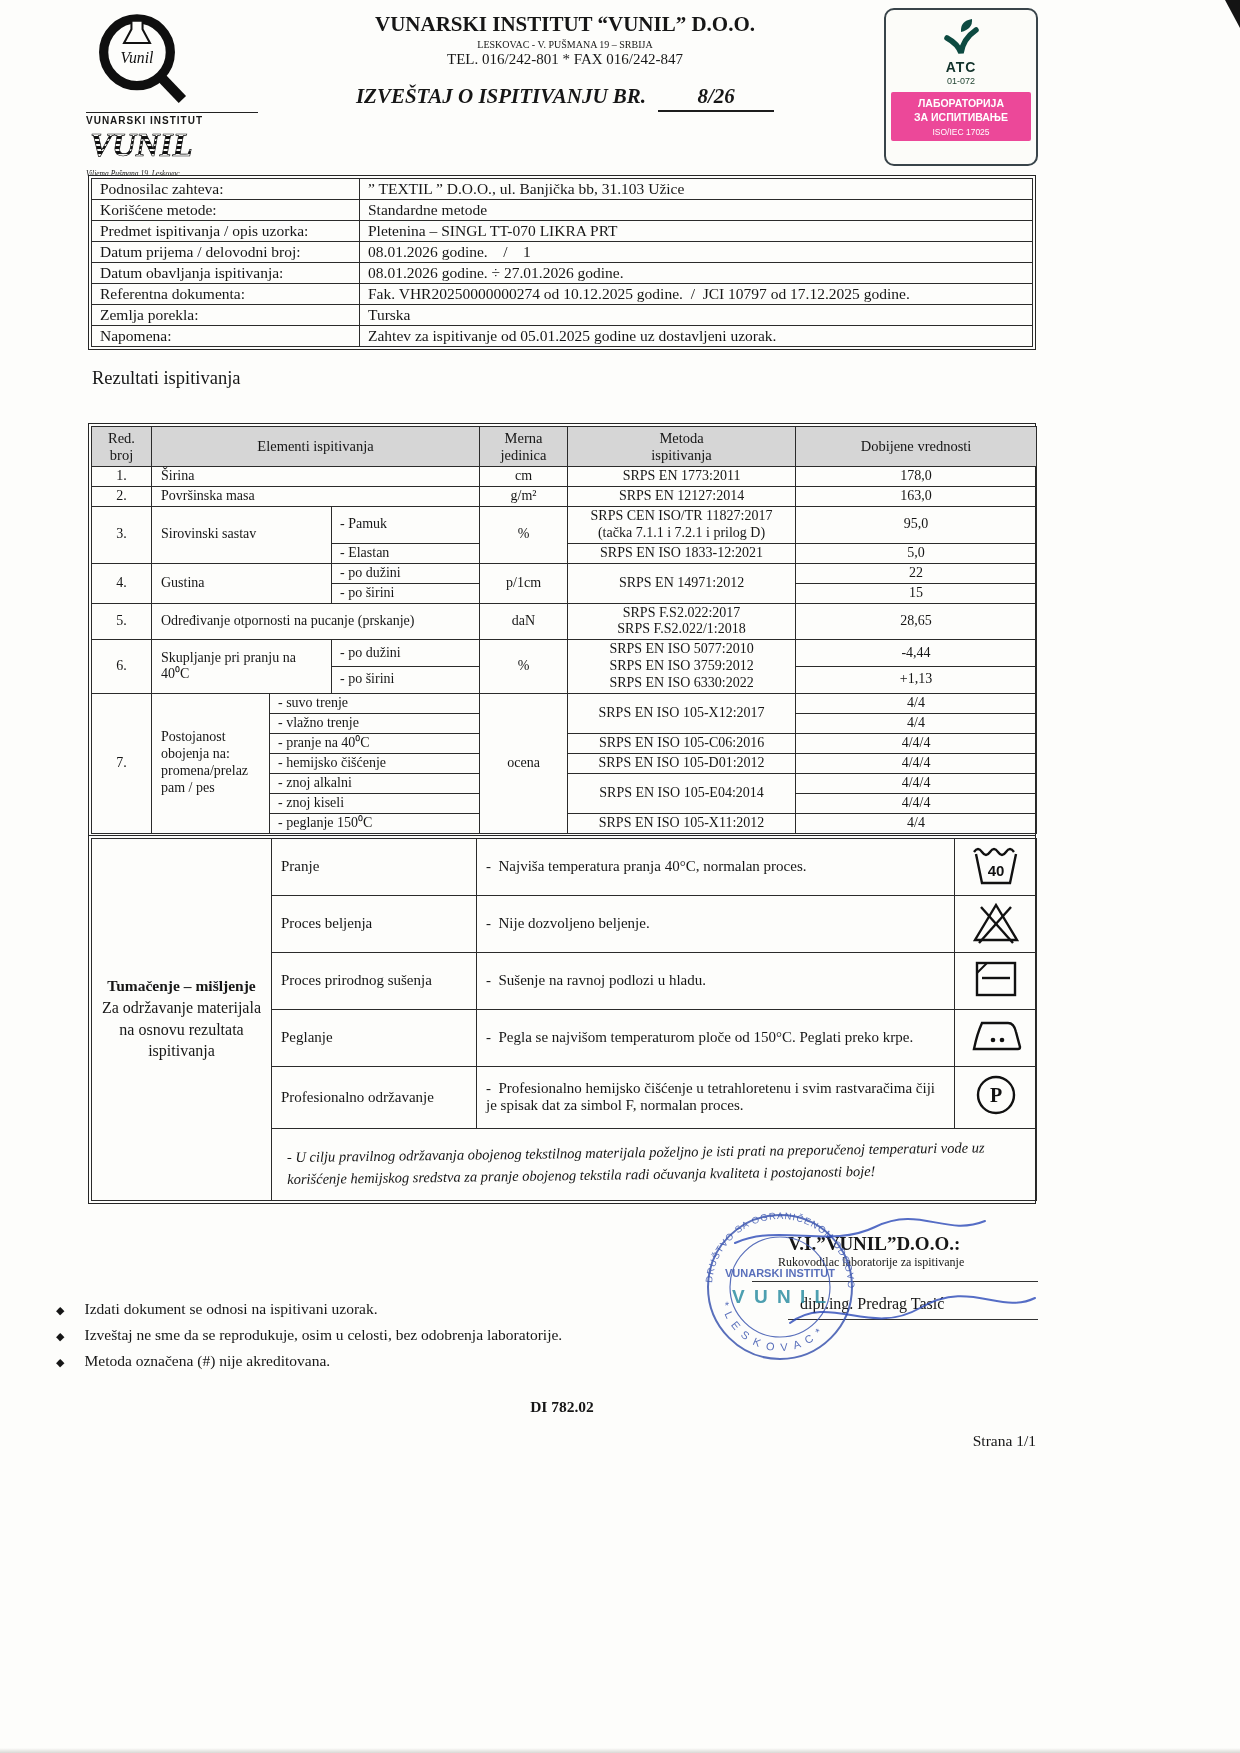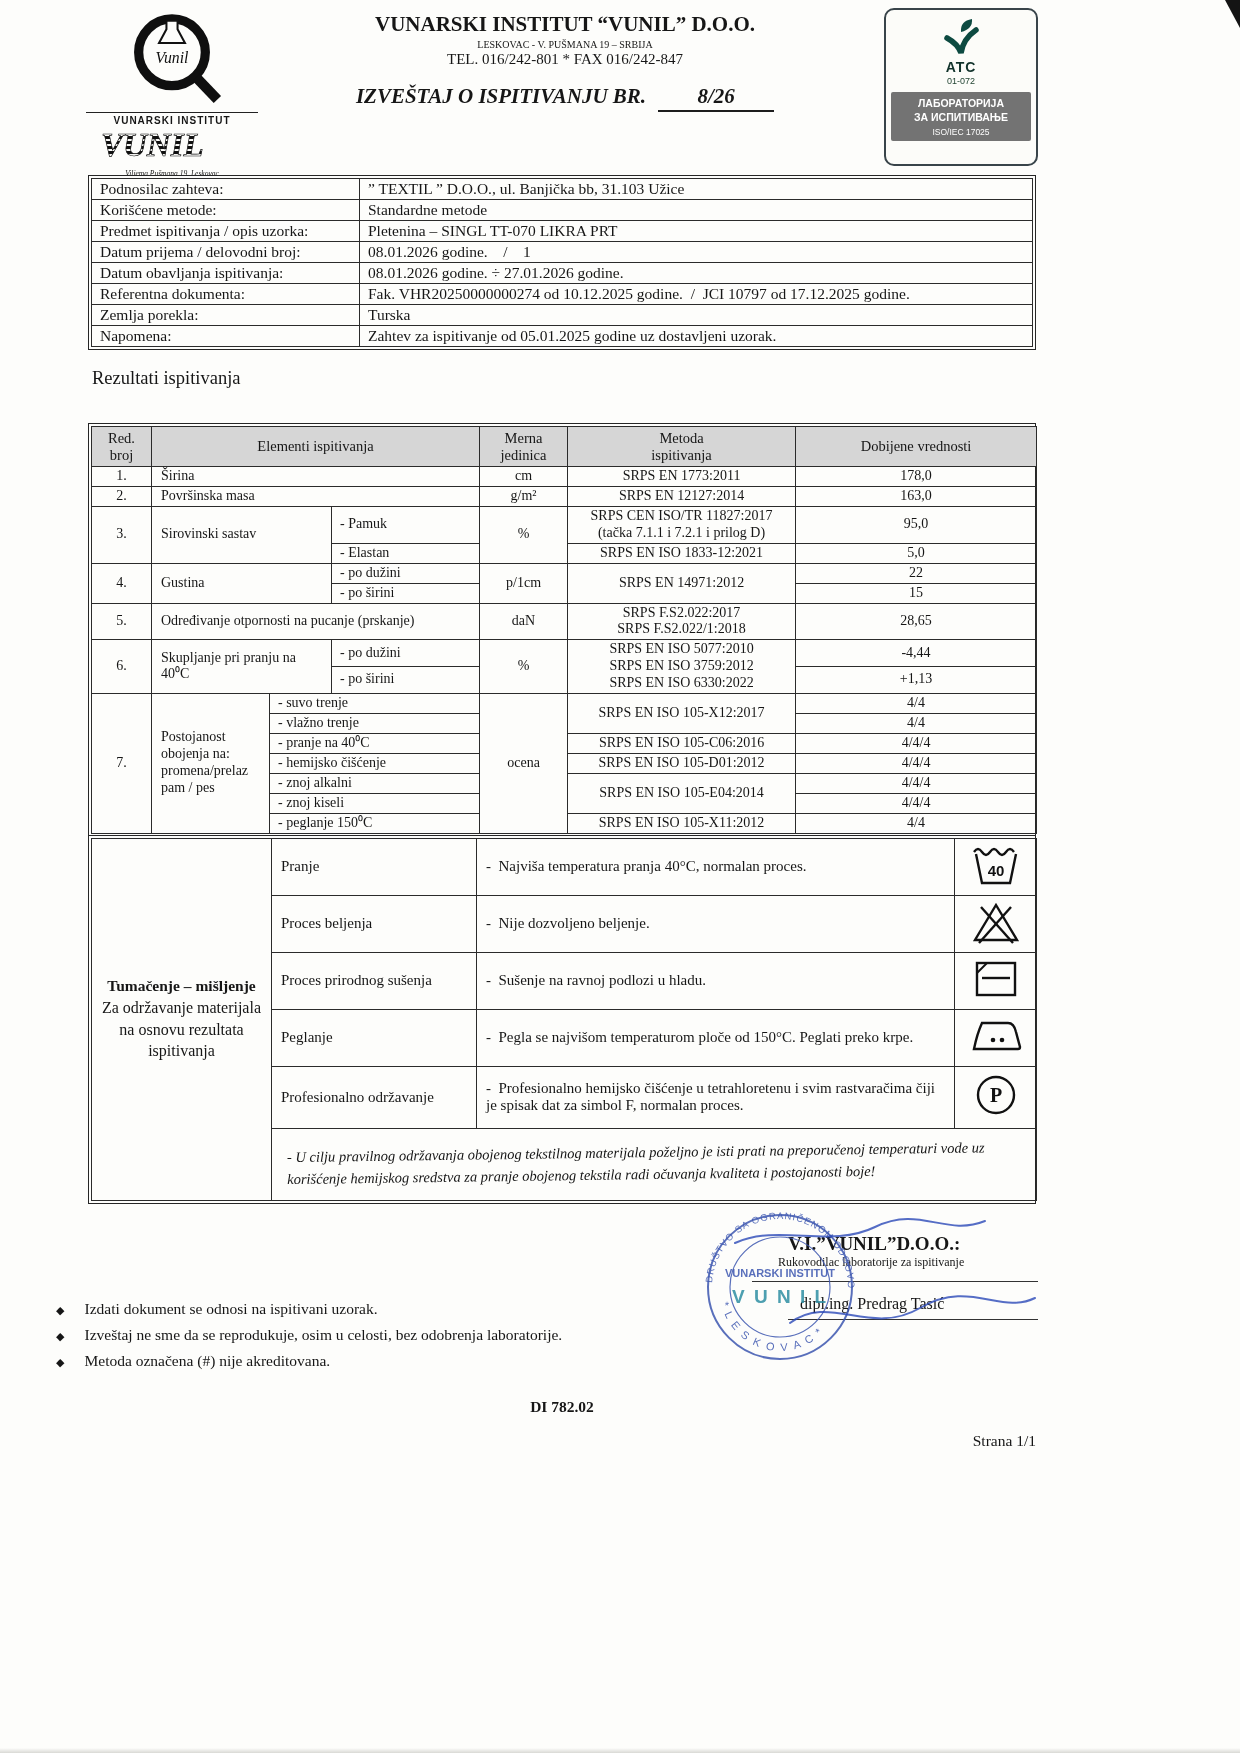--- a/index.html
+++ b/index.html
@@ -6,39 +6,39 @@
   body { width:1240px; height:1753px; position:relative; background:#fdfdfb;
          font-family:"Liberation Serif", serif; color:#161616; overflow:hidden; }
 
   
   .scan-corner { position:absolute; top:0; right:0; width:15px; height:28px; background:#141414;
                  clip-path:polygon(0 0,100% 0,100% 100%); }
   .bottom-edge { position:absolute; bottom:0; left:0; width:100%; height:5px;
                  background:linear-gradient(#fdfdfb,#d9d9d5); }
 
   
-  .logo-block { position:absolute; left:86px; top:6px; width:172px; text-align:center; }
+  .logo-block { position:absolute; left:86px; top:6px; width:172px; text-align:left; }
   .logo-institute { font-family:"Liberation Sans", sans-serif; font-size:10px; font-weight:bold;
                     letter-spacing:1px; border-top:1px solid #222; padding-top:2px; margin-top:2px; }
   .logo-address { font-size:7.5px; font-style:italic; margin-top:1px; }
   .head-center { position:absolute; left:285px; top:12px; width:560px; text-align:center; }
   .org-name { font-size:21px; font-weight:bold; }
   .lab-name { font-size:16px; font-weight:bold; margin-top:2px; }
   .addr-line { font-size:10px; margin-top:2px; }
   .tel-line  { font-size:15px; margin-top:1px; }
   .report-title { margin-top:16px; font-size:21px; font-weight:bold; font-style:italic; }
   .report-no { display:inline-block; min-width:116px; text-align:center; border-bottom:2px solid #1d1d1d;
                padding:0 8px 1px; margin-left:12px; }
   .badge { position:absolute; left:884px; top:8px; width:154px; min-height:158px;
            border:2.5px solid #39444a; border-radius:10px; padding:7px 5px 6px;
            display:flex; flex-direction:column; align-items:center; background:#fcfcf9; }
   .badge-atc { font-family:"Liberation Sans", sans-serif; font-weight:bold; font-size:14px;
                letter-spacing:1px; color:#12332c; margin-top:2px; }
   .badge-code { font-family:"Liberation Sans", sans-serif; font-size:9px; color:#243; margin-top:1px; }
-  .badge-panel { width:100%; margin-top:6px; background:#737373; color:#fff; text-align:center;
+  .badge-panel { width:100%; margin-top:6px; background:#ec4899; color:#fff; text-align:center;
                  padding:5px 16px 4px; border-radius:2px; font-family:"Liberation Sans", sans-serif; }
   .badge-l1, .badge-l2 { font-size:10.5px; font-weight:bold; line-height:1.3; }
   .badge-iso { font-size:8.5px; margin-top:3px; }
 
   
   .main { position:absolute; left:88px; top:175px; width:948px; }
   .dbl { border:1.6px solid #262626; padding:2px; background:#fdfdfb; }
   table { border-collapse:collapse; width:100%; }
   td, th { border:1px solid #2b2b2b; vertical-align:middle; }
 

